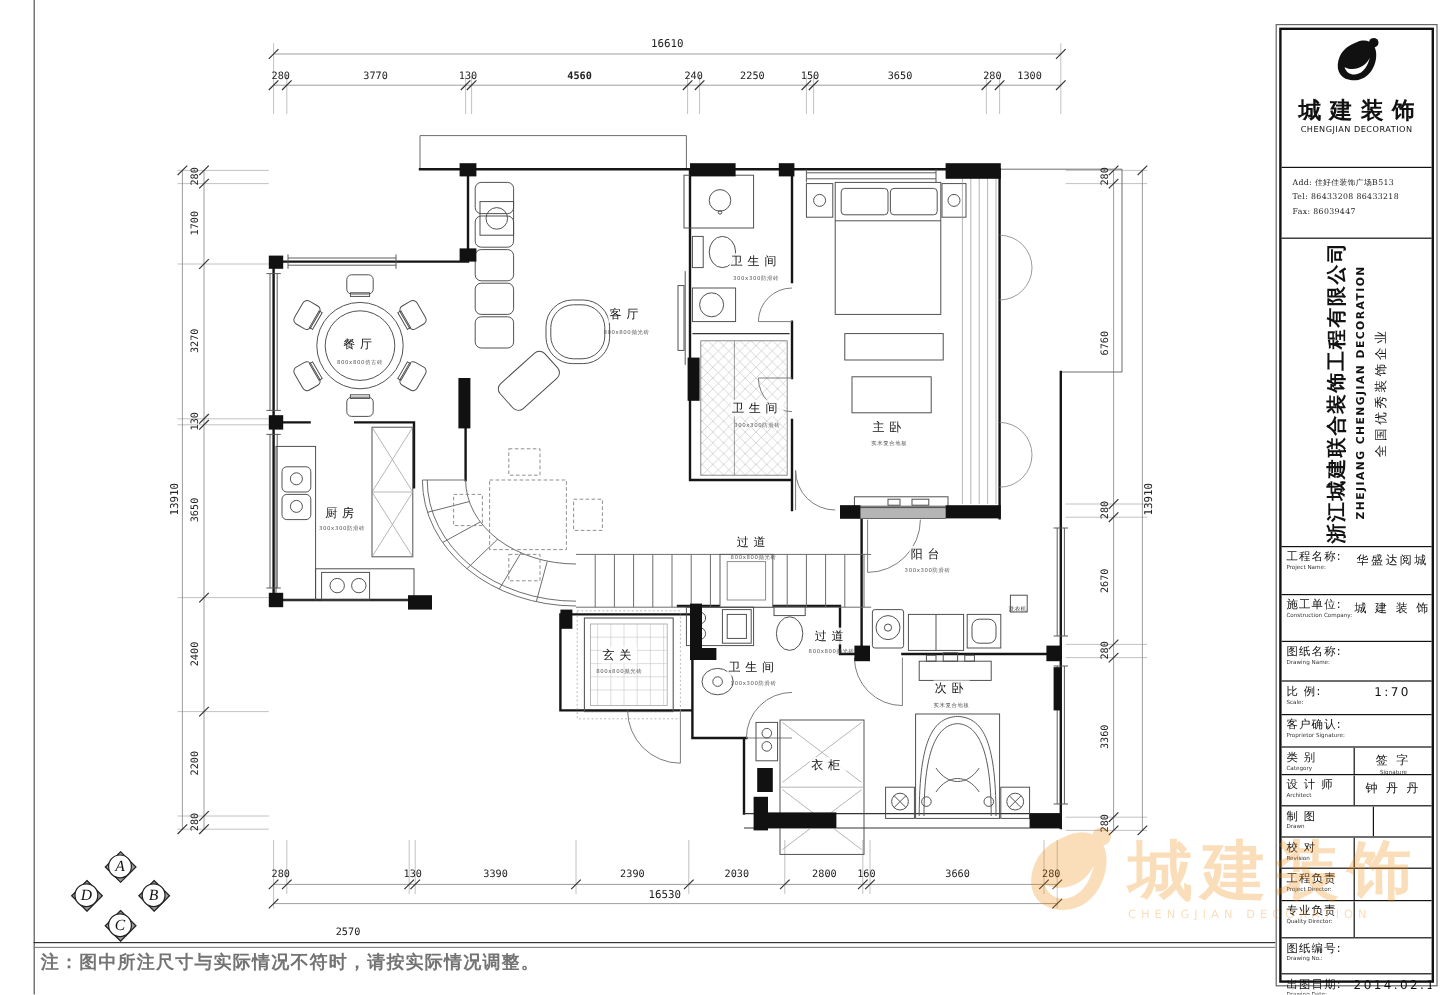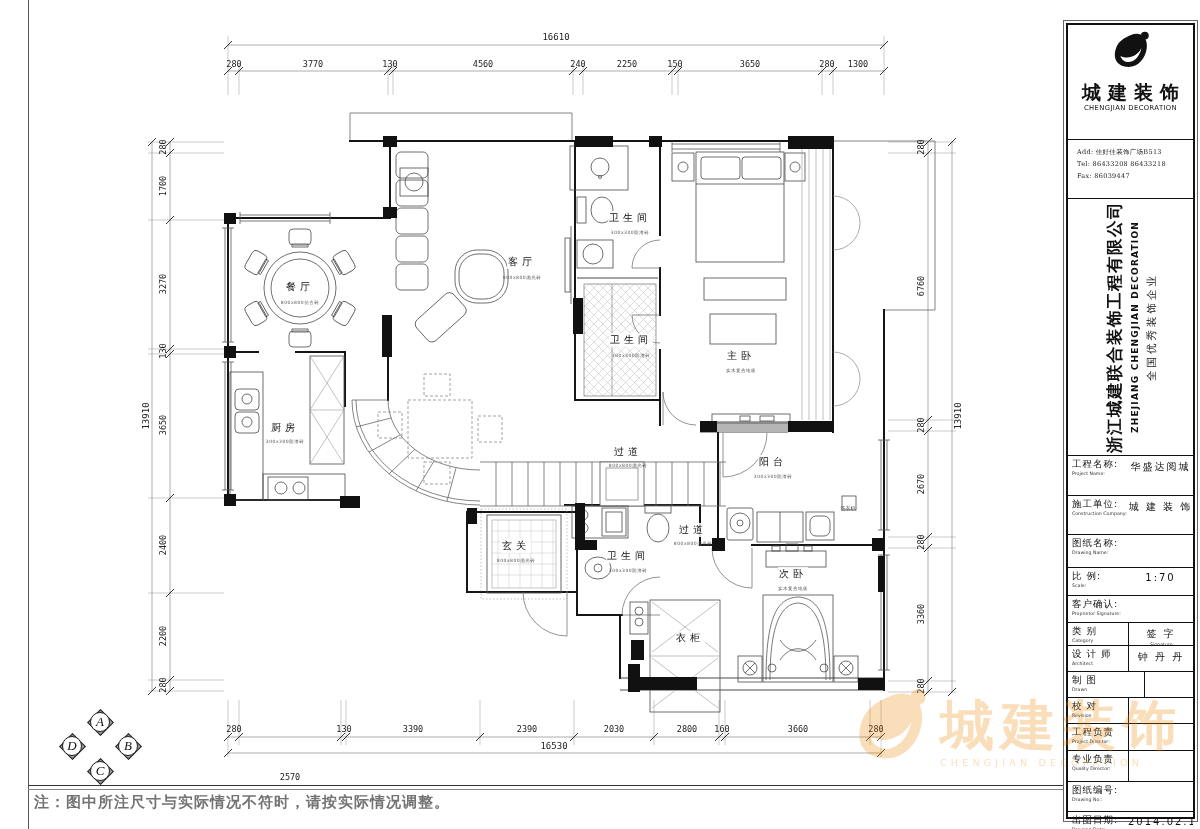--- a/index.html
+++ b/index.html
@@ -295,21 +295,21 @@
       <rect x="631" y="640" width="13" height="20"></rect>
     </g>
   </svg>
 
   <div id="labels">
 
   <span class="plab total" style="position: absolute; left: 556px; top: 37px;">16610</span>
       <span class="plab dim" style="position: absolute; left: 234px; top: 64px;">280</span>
       <span class="plab dim" style="position: absolute; left: 313px; top: 64px;">3770</span>
       <span class="plab dim" style="position: absolute; left: 390px; top: 64px;">130</span>
-      <span class="plab dim" style="position: absolute; left: 483px; top: 64px;">4560</span>
+      <span class="plab dim" style="position: absolute; left: 483px; top: 64px; font-weight: bold;">4560</span>
       <span class="plab dim" style="position: absolute; left: 578px; top: 64px;">240</span>
       <span class="plab dim" style="position: absolute; left: 627px; top: 64px;">2250</span>
       <span class="plab dim" style="position: absolute; left: 675px; top: 64px;">150</span>
       <span class="plab dim" style="position: absolute; left: 750px; top: 64px;">3650</span>
       <span class="plab dim" style="position: absolute; left: 827px; top: 64px;">280</span>
       <span class="plab dim" style="position: absolute; left: 858px; top: 64px;">1300</span>
       <span class="plab dim" style="position: absolute; left: 234px; top: 729px;">280</span>
       <span class="plab dim" style="position: absolute; left: 290px; top: 729px; margin-top: 48px;">2570</span>
       <span class="plab dim" style="position: absolute; left: 344px; top: 729px;">130</span>
       <span class="plab dim" style="position: absolute; left: 413px; top: 729px;">3390</span>

